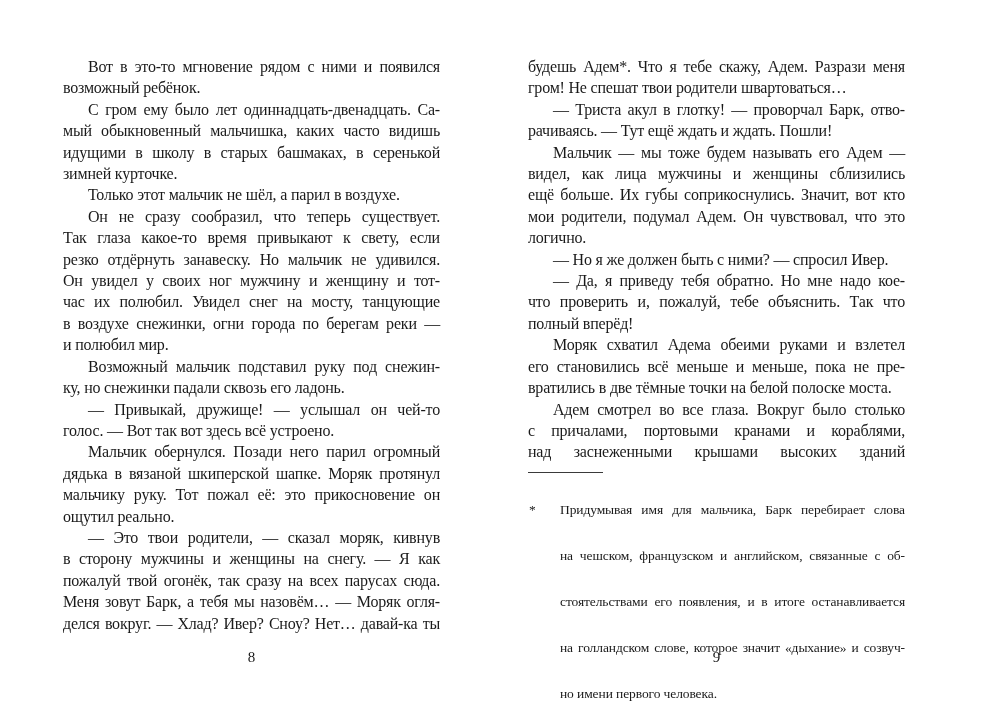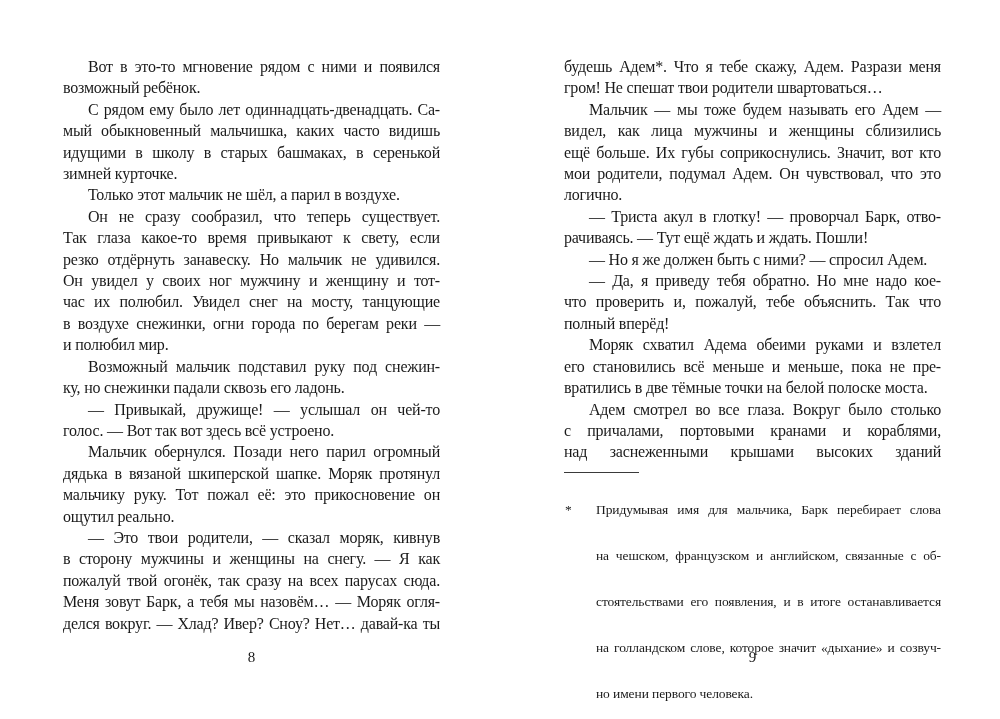--- a/index.html
+++ b/index.html
@@ -15,21 +15,21 @@
     color: #1a1a1a;
     overflow: hidden;
   }
   .page {
     position: absolute;
     top: 56px;
     width: 377px;
     height: 620px;
   }
   #page-left  { left: 63px; }
-  #page-right { left: 564px; }
+  #page-right { left: 528px; }
 
   .line {
     font-size: 16px;
     line-height: 21.4px;
     letter-spacing: -0.2px;
     white-space: nowrap;
     text-align: justify;
     text-align-last: justify;
   }
   .line.endline { text-align-last: left; }
@@ -72,21 +72,21 @@
 </head>
 <body>
 
 <div class="page" id="page-left">
   <div class="body">
       <div class="para">
         <div class="line first">Вот в это-то мгновение рядом с ними и появился</div>
         <div class="line endline">возможный ребёнок.</div>
       </div>
       <div class="para">
-        <div class="line first">С рядом ему было лет одиннадцать-двенадцать. Са-</div>
+        <div class="line first">С гром ему было лет одиннадцать-двенадцать. Са-</div>
         <div class="line">мый обыкновенный мальчишка, каких часто видишь</div>
         <div class="line">идущими в школу в старых башмаках, в серенькой</div>
         <div class="line endline">зимней курточке.</div>
       </div>
       <div class="para">
         <div class="line endline first">Только этот мальчик не шёл, а парил в воздухе.</div>
       </div>
       <div class="para">
         <div class="line first">Он не сразу сообразил, что теперь существует.</div>
         <div class="line">Так глаза какое-то время привыкают к свету, если</div>
@@ -121,32 +121,32 @@
   <div class="pagenum">8</div>
 </div>
 
 <div class="page" id="page-right">
   <div class="body">
       <div class="para">
         <div class="line">будешь Адем*. Что я тебе скажу, Адем. Разрази меня</div>
         <div class="line endline">гром! Не спешат твои родители швартоваться…</div>
       </div>
       <div class="para">
+        <div class="line first">— Триста акул в глотку! — проворчал Барк, отво-</div>
+        <div class="line endline">рачиваясь. — Тут ещё ждать и ждать. Пошли!</div>
+      </div>
+      <div class="para">
         <div class="line first">Мальчик — мы тоже будем называть его Адем —</div>
         <div class="line">видел, как лица мужчины и женщины сблизились</div>
         <div class="line">ещё больше. Их губы соприкоснулись. Значит, вот кто</div>
         <div class="line">мои родители, подумал Адем. Он чувствовал, что это</div>
         <div class="line endline">логично.</div>
       </div>
       <div class="para">
-        <div class="line first">— Триста акул в глотку! — проворчал Барк, отво-</div>
-        <div class="line endline">рачиваясь. — Тут ещё ждать и ждать. Пошли!</div>
-      </div>
-      <div class="para">
-        <div class="line endline first">— Но я же должен быть с ними? — спросил Адем.</div>
+        <div class="line endline first">— Но я же должен быть с ними? — спросил Ивер.</div>
       </div>
       <div class="para">
         <div class="line first">— Да, я приведу тебя обратно. Но мне надо кое-</div>
         <div class="line">что проверить и, пожалуй, тебе объяснить. Так что</div>
         <div class="line endline">полный вперёд!</div>
       </div>
       <div class="para">
         <div class="line first">Моряк схватил Адема обеими руками и взлетел</div>
         <div class="line">его становились всё меньше и меньше, пока не пре-</div>
         <div class="line endline">вратились в две тёмные точки на белой полоске моста.</div>

